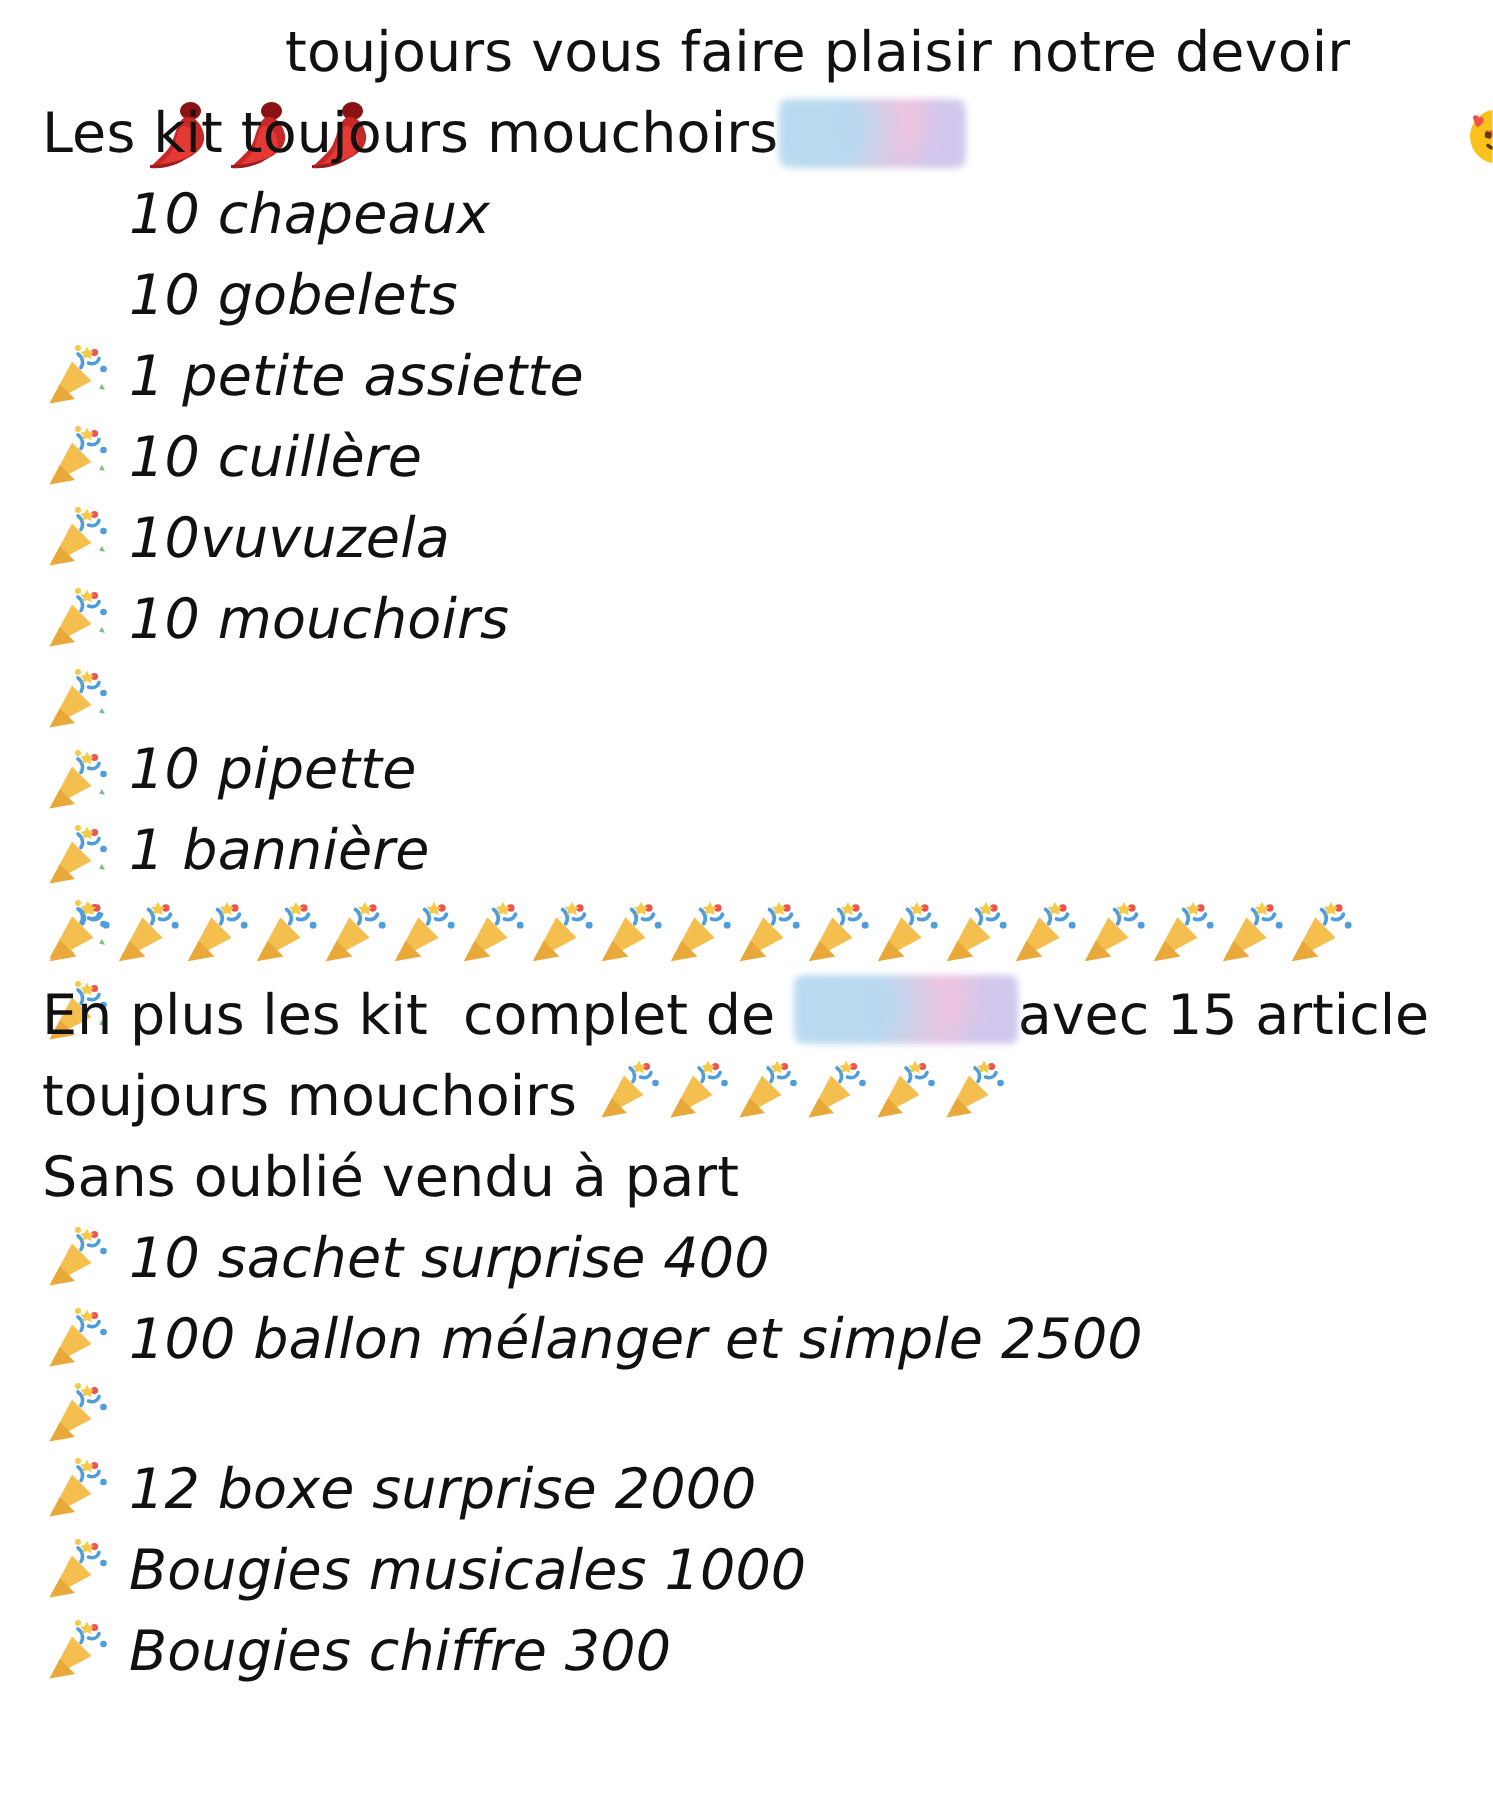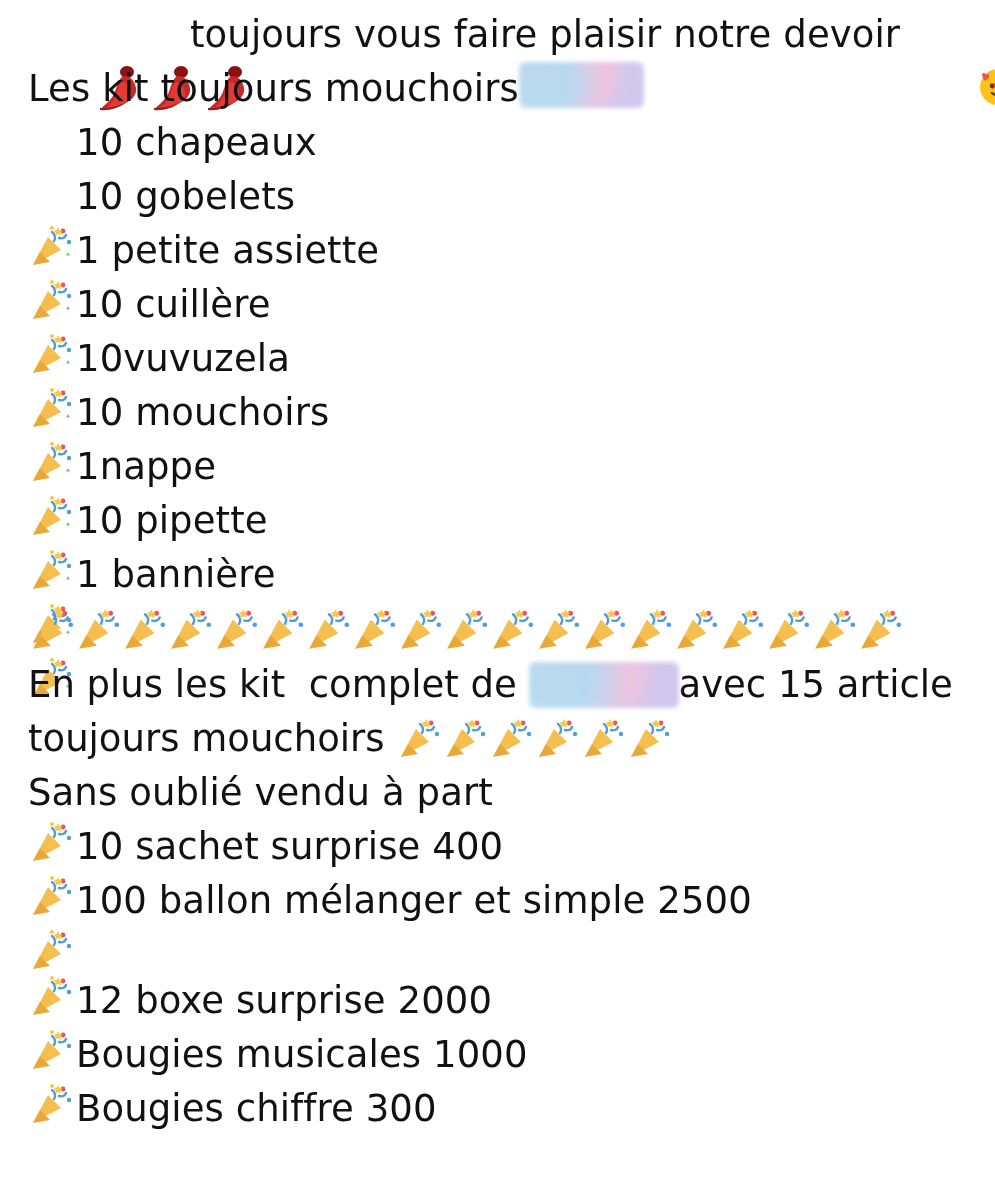--- a/index.html
+++ b/index.html
@@ -16,20 +16,21 @@
   }
   .page {
     box-sizing: border-box;
     width: 995px;
     height: 1200px;
     padding: 8px 10px 0 28px;
     background: #ffffff;
   }
   .line {
     display: flex;
+    align-items: center;
     font-size: 36px;
     line-height: 54px;
     white-space: pre;
     letter-spacing: 0.1px;
   }
   .line .txt {
     font-size: 37px;
   }
   
   .popper {
@@ -71,26 +72,26 @@
   }
   .blurbox.wide { width: 150px; }
   .divider {
     display: flex;
     align-items: center;
     height: 56px;
     overflow: hidden;
     white-space: nowrap;
   }
   .divider .popper { width: 48px; height: 48px; margin-right: -2px; }
-  .row-text { margin-left: 2px; }
+  .row-text { margin-left: 12px; font-style: italic; }
   .wrapline {
     font-size: 37px;
     line-height: 54px;
     display: flex;
-    align-items: center;
+    align-items: flex-start;
     white-space: pre;
   }
 </style>
 </head>
 <body>
 
 <div class="page">
 
   <div class="line">
     <span class="dress">
@@ -246,21 +247,20 @@
         <path d="M5 41l7-13 10 10z" fill="#e8a93a"></path>
         <path d="M24 8c3 2 4 6 2 9" stroke="#4f9ddb" stroke-width="2.4" fill="none" stroke-linecap="round"></path>
         <path d="M31 14c3 1 6 0 7-3" stroke="#4f9ddb" stroke-width="2.4" fill="none" stroke-linecap="round"></path>
         <circle cx="35" cy="7" r="2.4" fill="#ef5350"></circle>
         <circle cx="41" cy="18" r="2.2" fill="#4f9ddb"></circle>
         <circle cx="24" cy="4" r="2" fill="#f7c948"></circle>
         <path d="M40 28l2 4-4-1z" fill="#7ec17e"></path>
         <path d="M30 3l1.5 3 3 .5-2 2 .5 3-3-1.5-3 1.5.5-3-2-2 3-.5z" fill="#f7c948"></path>
       </svg>
     </span>
-    <span class="txt row-text">1nappe</span>
   </div>
 
   <div class="line">
     <span class="popper">
       <svg viewBox="0 0 46 46" width="46" height="46">
         <path d="M5 41L20 13l13 13z" fill="#f5bf4f"></path>
         <path d="M5 41l7-13 10 10z" fill="#e8a93a"></path>
         <path d="M24 8c3 2 4 6 2 9" stroke="#4f9ddb" stroke-width="2.4" fill="none" stroke-linecap="round"></path>
         <path d="M31 14c3 1 6 0 7-3" stroke="#4f9ddb" stroke-width="2.4" fill="none" stroke-linecap="round"></path>
         <circle cx="35" cy="7" r="2.4" fill="#ef5350"></circle>

